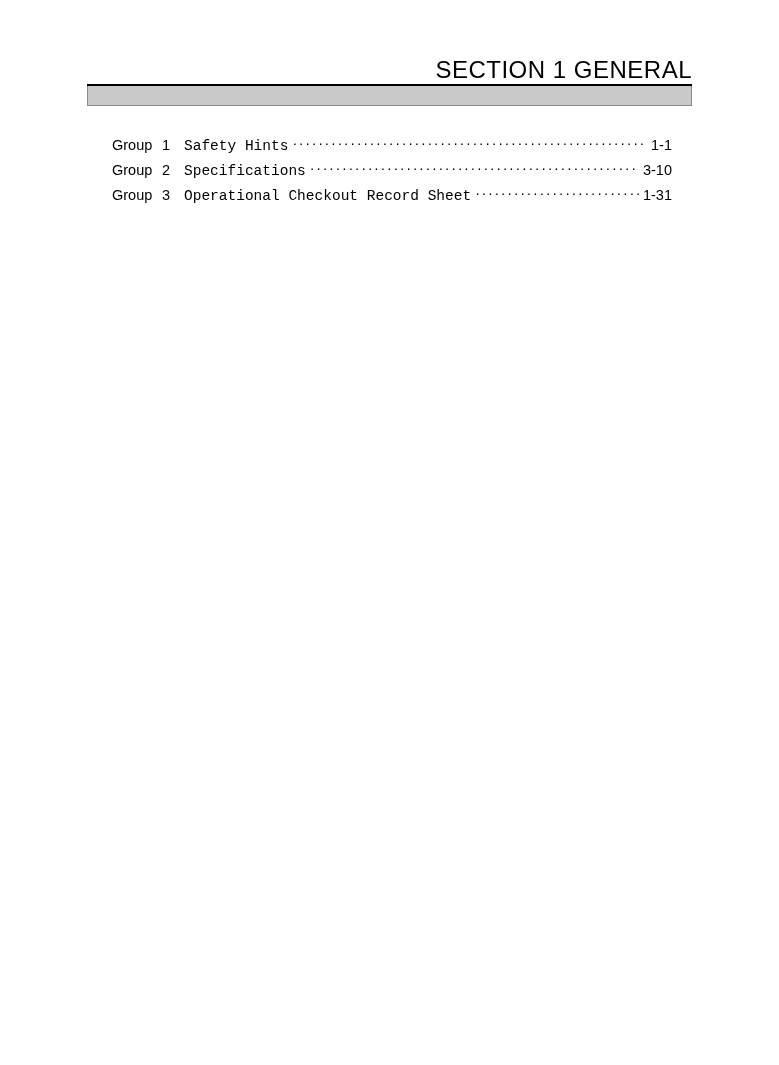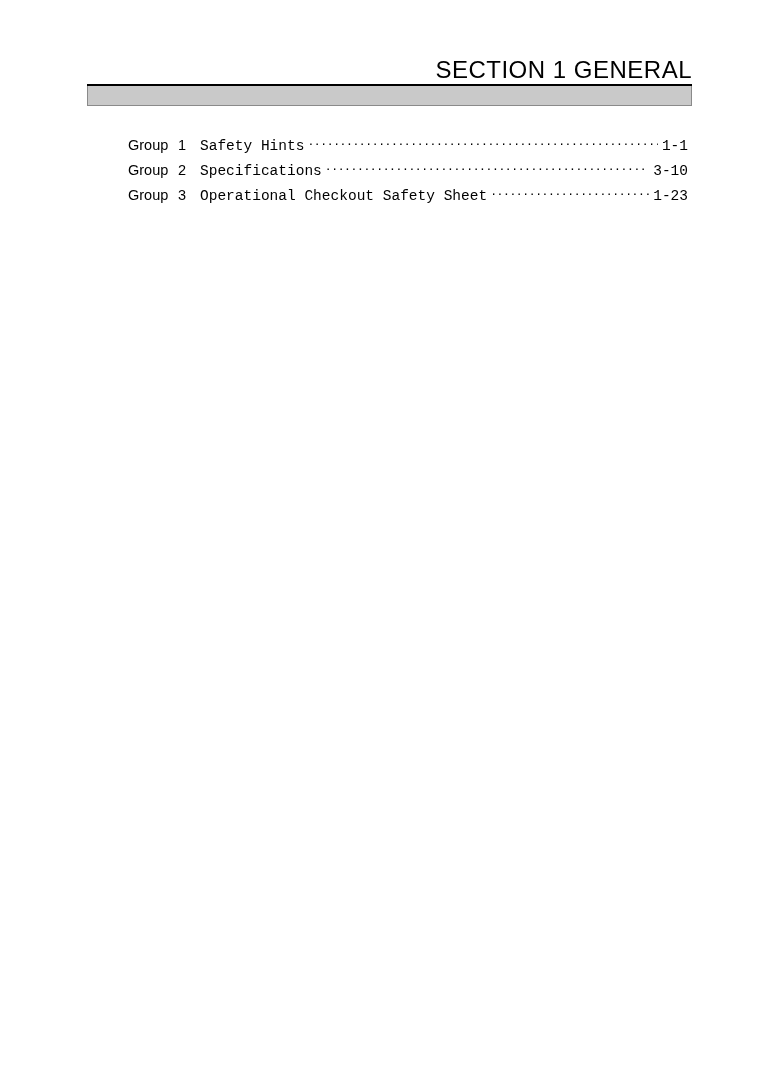--- a/index.html
+++ b/index.html
@@ -54,21 +54,20 @@
     border-top: none;
     box-sizing: border-box;
   }
 
   
   .toc {
     position: absolute;
     left: 112px;
     top: 133px;
     width: 560px;
-    margin-left: 16px;
   }
 
   .toc-row {
     display: flex;
     align-items: baseline;
     font-size: 14.5px;
     line-height: 24px;
     white-space: nowrap;
   }
 
@@ -103,21 +102,20 @@
     font-size: 14.5px;
     letter-spacing: 1.6px;
     white-space: nowrap;
     color: #000;
   }
 
   .toc-page {
     flex: 0 0 auto;
     padding-left: 2px;
     text-align: center;
-    font-family: Liberation Mono, monospace;
   }
 </style>
 </head>
 <body>
 
 <div class="page">
 
   <div class="section-title">SECTION  1  GENERAL</div>
 
   <div class="header-rule"></div>
@@ -137,20 +135,20 @@
       <span class="toc-group">Group</span>
       <span class="toc-num">2</span>
       <span class="toc-label">Specifications</span>
       <span class="toc-dots"></span>
       <span class="toc-page">3-10</span>
     </div>
 
     <div class="toc-row">
       <span class="toc-group">Group</span>
       <span class="toc-num">3</span>
-      <span class="toc-label">Operational Checkout Safety Sheet</span>
+      <span class="toc-label">Operational Checkout Record Sheet</span>
       <span class="toc-dots"></span>
-      <span class="toc-page">1-23</span>
+      <span class="toc-page">1-31</span>
     </div>
 
   </div>
 
 </div>
 
 </body></html>

